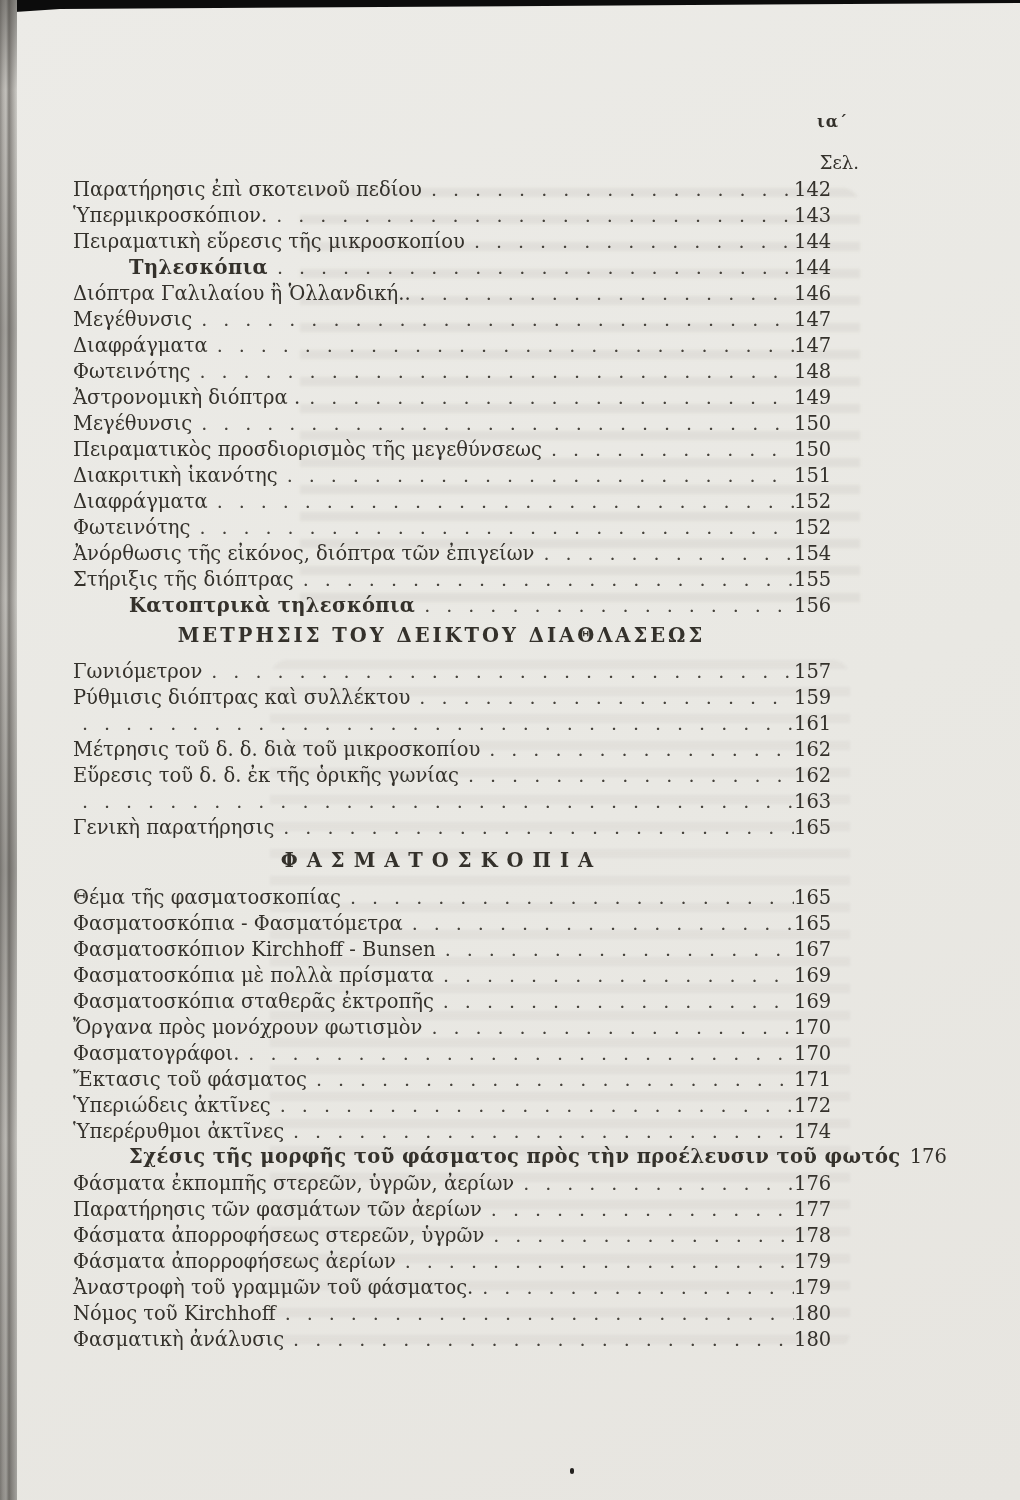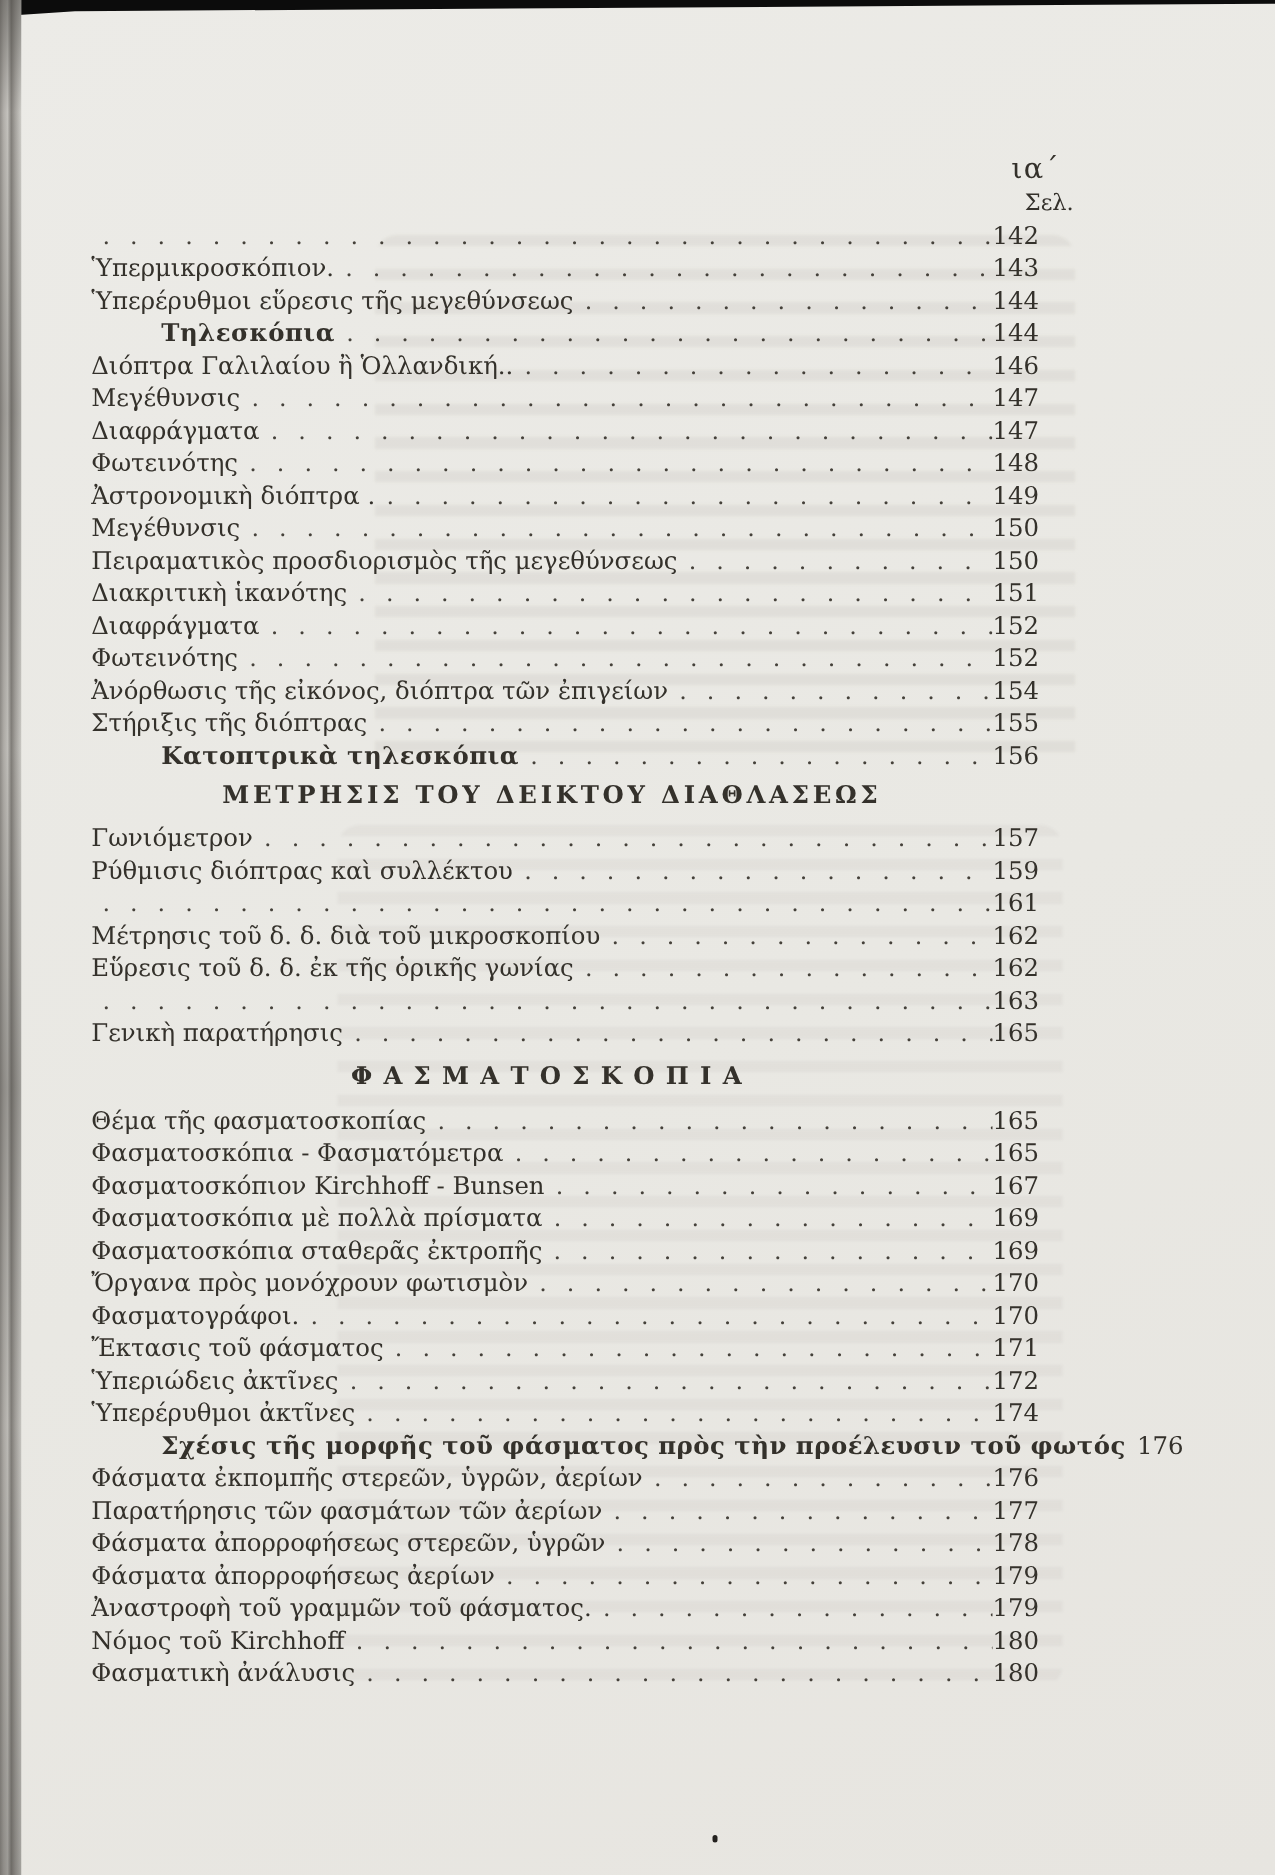--- a/index.html
+++ b/index.html
@@ -36,22 +36,22 @@
     filter:blur(1.4px);
     border-radius:18px;
     pointer-events:none;
   }
   .bleed.b1 { left:300px; top:188px; width:560px; height:430px; }
   .bleed.b2 { left:270px; top:660px; width:580px; height:690px; opacity:.8; }
   .speck { position:absolute; left:570px; top:1468px; width:4px; height:6px;
     background:#23211e; border-radius:2px; }
 
   .folio {
-    position:absolute; top:122px; right:172px;
-    font-size:23px; letter-spacing:1px;
+    position:absolute; top:112px; right:172px;
+    font-size:16px; letter-spacing:1px;font-weight:bold;
   }
   .sel-header {
     position:absolute; top:152px; right:161px;
     font-size:18px;
   }
   .toc {
     position:absolute; left:73px; top:176px; width:777px;
   }
   .row {
     display:flex; align-items:baseline;
@@ -84,30 +84,31 @@
   <div class="binding"></div>
   <div class="bleed b1"></div>
   <div class="bleed b2"></div>
   <div class="speck"></div>
 
   <div class="folio">ια´</div>
   <div class="sel-header">Σελ.</div>
 
   <div class="toc">
       <div class="row">
+        <span class="label">Παρατήρησις ἐπὶ σκοτεινοῦ πεδίου</span>
         <span class="leader">............................................................</span>
         <span class="pagenum">142</span>
       </div>
       <div class="row">
         <span class="label">Ὑπερμικροσκόπιον.</span>
         <span class="leader">............................................................</span>
         <span class="pagenum">143</span>
       </div>
       <div class="row">
-        <span class="label">Ὑπερέρυθμοι εὕρεσις τῆς μεγεθύνσεως</span>
+        <span class="label">Πειραματικὴ εὕρεσις τῆς μικροσκοπίου</span>
         <span class="leader">............................................................</span>
         <span class="pagenum">144</span>
       </div>
       <div class="row indent bold">
         <span class="label">Τηλεσκόπια</span>
         <span class="leader">............................................................</span>
         <span class="pagenum">144</span>
       </div>
       <div class="row">
         <span class="label">Διόπτρα Γαλιλαίου ἢ Ὁλλανδική..</span>

